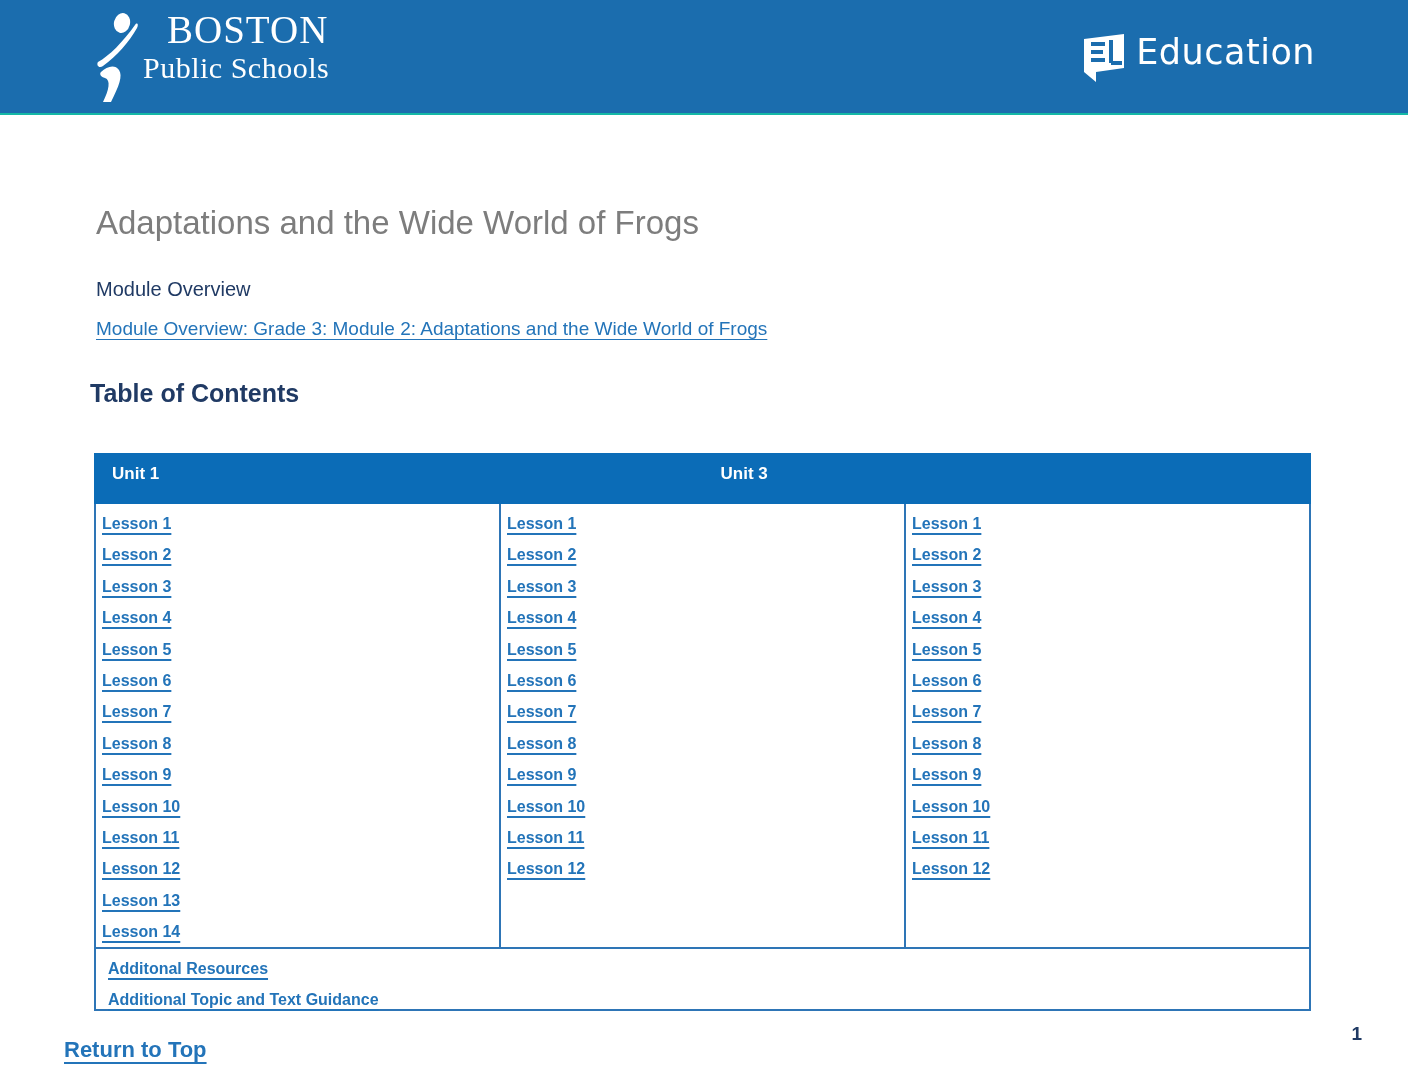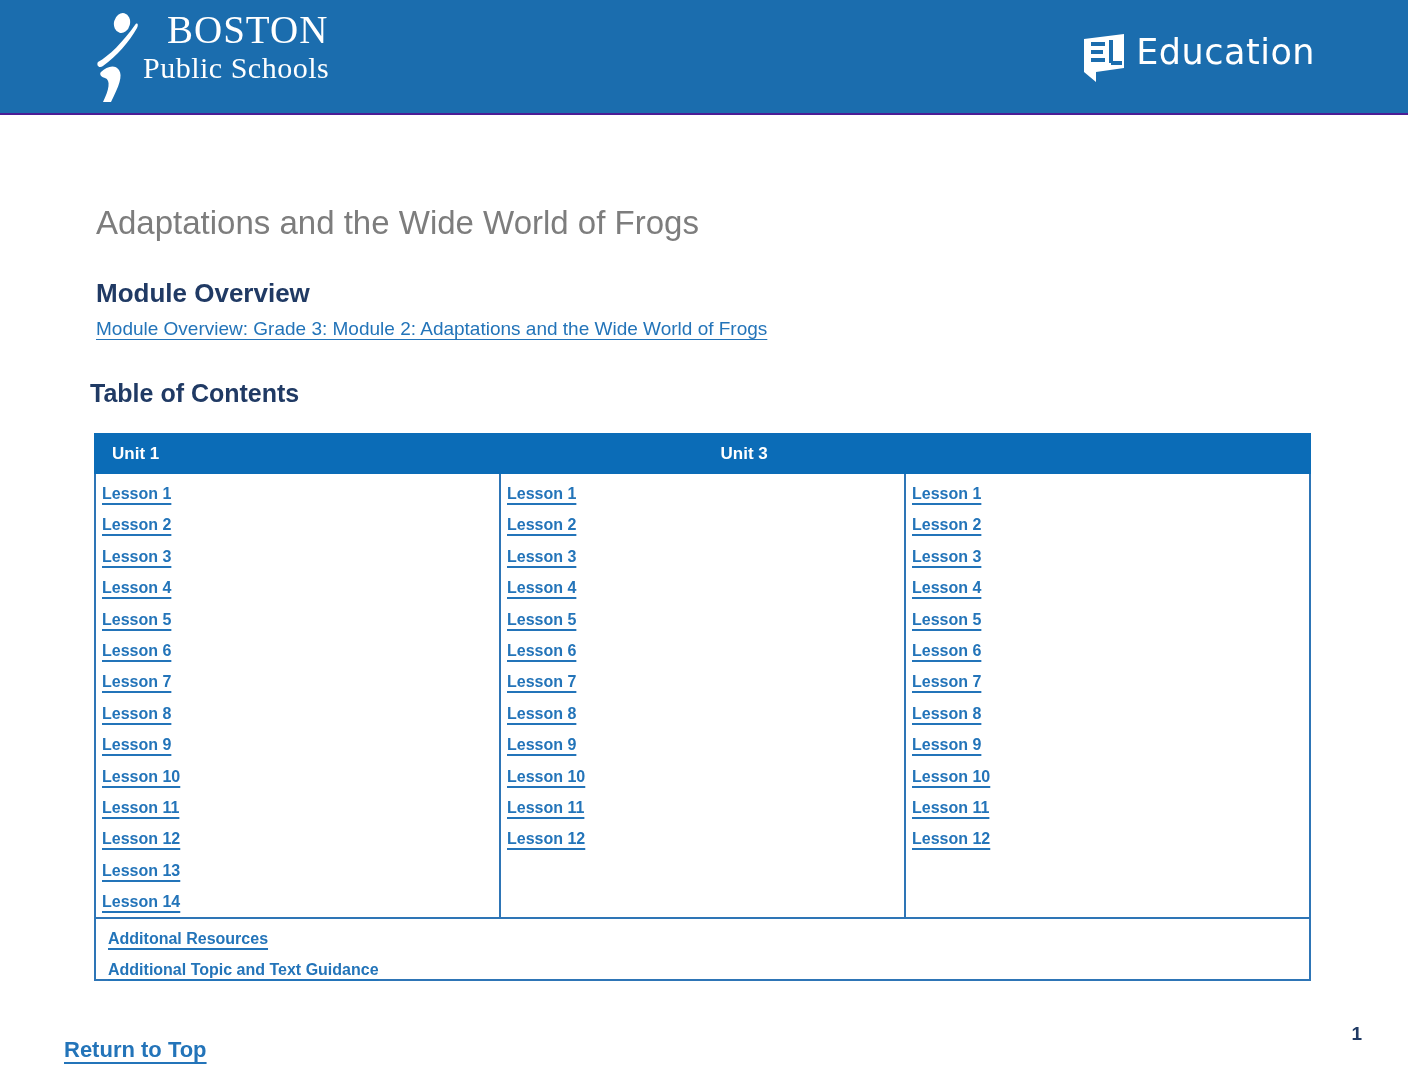--- a/index.html
+++ b/index.html
@@ -14,21 +14,21 @@
     overflow: hidden;
   }
 
   
   .banner {
     position: absolute;
     top: 0; left: 0;
     width: 100%;
     height: 115px;
     background: var(--banner, #1b6dae);
-    border-bottom: 2px solid #4c1d95;
+    border-bottom: 2px solid #14b8a6;
   }
   .bps-logo {
     position: absolute;
     left: 95px;
     top: 10px;
     display: flex;
     align-items: flex-start;
   }
   .bps-figure { display: block; margin-top: 2px; }
   .bps-text {
@@ -76,22 +76,22 @@
   .page-subtitle {
     position: absolute;
     left: 96px; top: 204px;
     font-size: 33px;
     font-weight: 400;
     color: var(--subtitle-gray, #7d7d7d);
   }
   .mo-heading {
     position: absolute;
     left: 96px; top: 278px;
-    font-size: 26px;
-    font-weight: 700;
+    font-size: 20px;
+    font-weight: 400;
     color: var(--navy, #203a64);
   }
   .mo-link {
     position: absolute;
     left: 96px; top: 318px;
     font-size: 19px;
     font-weight: 400;
     color: var(--link, #2374b9);
     text-decoration: underline;
     text-underline-offset: 4px;
@@ -106,22 +106,23 @@
   }
 
   
   .toc-table {
     position: absolute;
     left: 94px; top: 433px;
     width: 1217px;
   }
   .toc-head {
     display: flex;
-    height: 41px;
+    height: 51px;
     background: var(--table-header, #0b6cb7);
+    margin-top: 20px;
   }
   .toc-head-cell {
     flex: 1;
     color: #ffffff;
     font-size: 17px;
     font-weight: 700;
     line-height: 41px;
     padding-left: 18px;
   }
   .toc-body {

